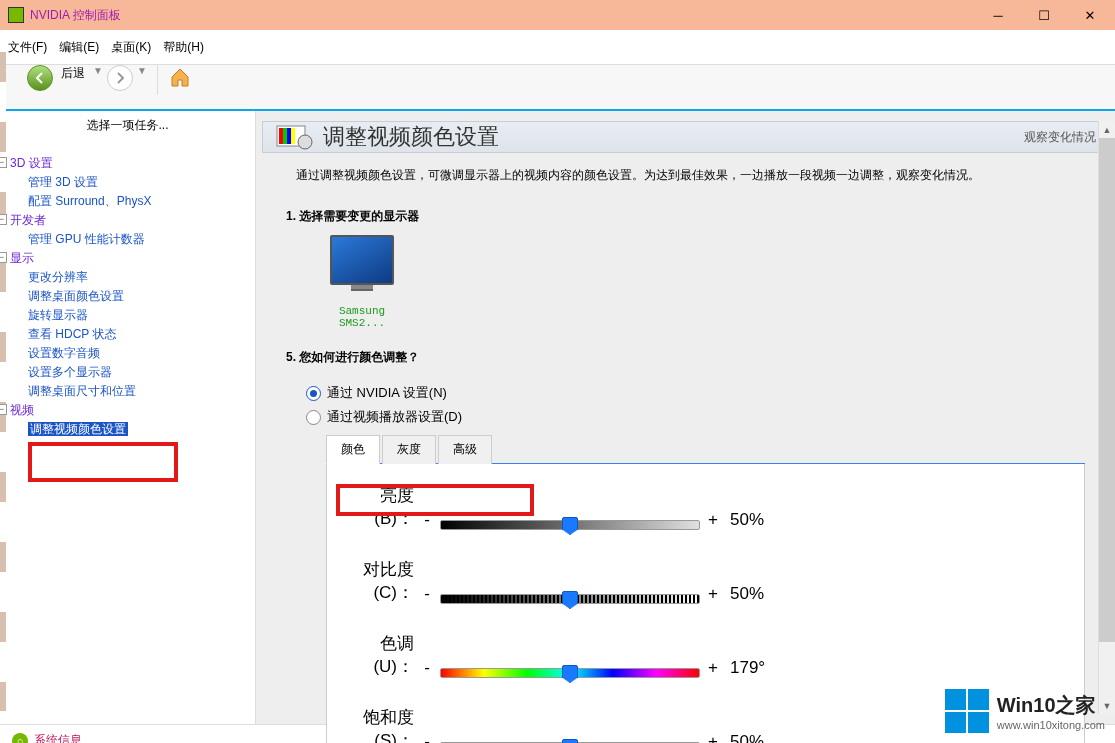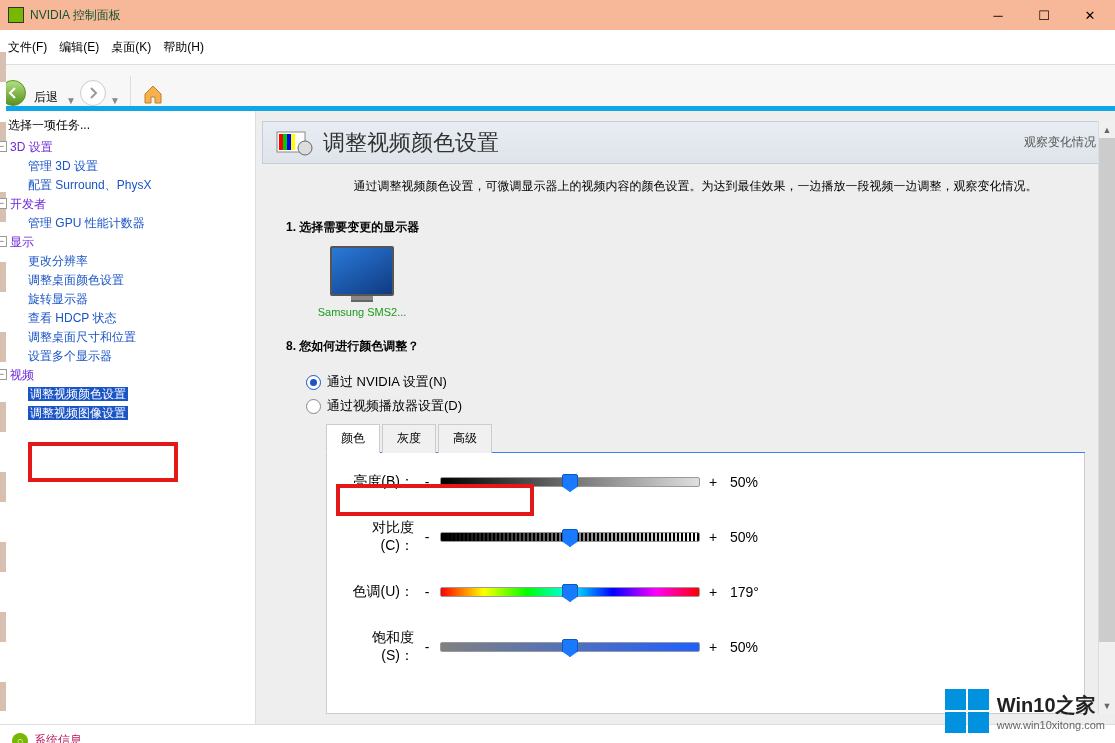--- a/index.html
+++ b/index.html
@@ -1,79 +1,79 @@
 <!DOCTYPE html>
 <html><head>
 <meta charset="utf-8">
 <style>
 * { box-sizing: border-box; font-family: "Microsoft YaHei", "Segoe UI", sans-serif; }
 body { margin: 0; width: 1115px; height: 743px; background: #fff; position: relative; overflow: hidden; }
 
 .titlebar { height: 30px; background: #f7b89a; display: flex; align-items: center; padding: 0 2px 0 8px; }
 .titlebar .app-icon { width: 16px; height: 16px; background: #76b900; display: inline-block; margin-right: 6px; border: 1px solid #333; }
-.titlebar .title { font-size: 12px; color: #14532d; flex: 1; }
+.titlebar .title { font-size: 12px; color: #a21caf; flex: 1; }
 .titlebar .win-btns { display: flex; }
 .win-btn { width: 46px; height: 30px; display: flex; align-items: center; justify-content: center; font-size: 13px; color: #000; }
 .win-close { color: #000; }
 
 .menubar { height: 35px; background: #fff; border-bottom: 1px solid #ddd; display: flex; align-items: center; padding-left: 8px; font-size: 12px; }
 .menubar span { margin-right: 12px; }
 
-.toolbar { height: 46px; background: #f7f7f7; border-bottom: 5px solid #0ea5e9; display: flex; align-items: flex-end; padding-left: 0; gap: 4px; }
+.toolbar { height: 46px; background: #f7f7f7; border-bottom: 2px solid #0ea5e9; display: flex; align-items: flex-start; padding-left: 27px; gap: 4px; }
 .nav-btn { width: 26px; height: 26px; border-radius: 50%; display: flex; align-items: center; justify-content: center; background: #fff; border: 1px solid #ccc; }
 .nav-back { background: linear-gradient(#b0e080, #5a9020); color: #fff; font-size: 15px; border: 1px solid #5a9020; }
 .nav-label { font-size: 12px; margin: 0 4px; }
 .chev { color: #888; font-size: 10px; }
 .divider { width: 1px; height: 30px; background: #ddd; margin: 0 6px; }
 .home-icon { width: 24px; height: 24px; display: flex; align-items: center; justify-content: center; font-size: 18px; }
 
 .body-wrap { display: flex; height: calc(100% - 30px - 22px - 46px - 32px); position: relative; }
 
 .sidebar { width: 255px; padding: 6px 8px; font-size: 12px; overflow: hidden; }
-.task-label { margin-bottom: 4px; }
+.task-label { margin-bottom: 20px; text-align: center; }
 .tree ul { list-style: none; margin: 0; padding-left: 18px; }
 .tree > ul { padding-left: 2px; }
 .tree li { line-height: 19px; position: relative; }
 .tree .exp { position: absolute; left: -14px; top: 3px; width: 11px; height: 11px; border: 1px solid #999; background: #fff; font-size: 9px; line-height: 9px; text-align: center; color: #555; }
 .tree .cat { color: #6d28d9; }
 .tree .link { color: #1a54c7; cursor: pointer; }
 .tree .sel { background: #1a54c7; color: #fff; padding: 0 2px; }
 
 .highlight-box { position: absolute; border: 4px solid #e31919; pointer-events: none; z-index: 50; }
 .hl1 { left: 28px; top: 442px; width: 150px; height: 40px; }
 .hl2 { left: 336px; top: 484px; width: 198px; height: 32px; }
 
 .main { flex: 1; background: #eee; position: relative; display: flex; flex-direction: column; border-left: 1px solid #ddd; }
 .header-bar { background: linear-gradient(#e8edf3, #dfe4ea); height: 52px; border: 1px solid #c7cdd5; margin: 10px 6px 0 6px; display: flex; align-items: center; padding: 0 12px; position: relative; }
 .header-icon { width: 38px; height: 30px; margin-right: 10px; display: flex; align-items: center; justify-content: center; }
 .header-title { font-size: 22px; font-weight: normal; color: #333; flex: 1; }
 .restore { font-size: 12px; color: #555; }
 
-.desc { font-size: 12px; text-align: center; padding: 14px 20px; margin-left: 20px; }
+.desc { font-size: 12px; padding: 14px 20px; margin-left: 20px; }
 
 .section { padding: 10px 30px; font-size: 12px; }
 .section-title { font-weight: bold; margin-bottom: 10px; }
 
 .monitor-box { width: 96px; text-align: center; margin-left: 28px; }
 .monitor { width: 64px; height: 50px; border: 2px solid #555; border-radius: 2px; background: linear-gradient(150deg, #2a7ad9 0%, #0f3a82 100%); margin: 0 auto 2px; position: relative; }
 .monitor::after { content: ""; position: absolute; bottom: -8px; left: 50%; transform: translateX(-50%); width: 22px; height: 4px; background: #888; border-bottom: 2px solid #666; }
-.monitor-label { color: #1a9b1a; font-size: 11px; margin-top: 10px; }
+.monitor-label { color: #1a9b1a; font-size: 11px; margin-top: 20px; font-family: Liberation Mono, monospace; }
 
 .radio-row { margin-left: 20px; margin-bottom: 6px; display: flex; align-items: center; gap: 6px; font-size: 13px; }
 .radio-outer { width: 15px; height: 15px; border: 1px solid #888; border-radius: 50%; display: inline-flex; align-items: center; justify-content: center; background: #fff; }
 .radio-outer.checked { border-color: #1a54c7; }
 .radio-dot { width: 7px; height: 7px; border-radius: 50%; background: #1a54c7; }
 
 .tabs-area { margin-left: 40px; margin-top: 8px; }
 .tabs { display: flex; border-bottom: 1px solid #3b82f6; font-size: 12px; }
 .tab { padding: 5px 14px; border: 1px solid #ccc; border-bottom: none; background: #f0f0f0; margin-right: 2px; position: relative; top: 1px; }
 .tab.active { background: #fff; border-bottom: 1px solid #fff; }
 
 .sliders-panel { background: #fff; border: 1px solid #ccc; border-top: none; padding: 20px 25px; }
-.slider-row { display: flex; align-items: center; margin-bottom: 28px; font-size: 14px; }
+.slider-row { display: flex; align-items: flex-end; margin-bottom: 28px; font-size: 17px; }
 .slider-label { width: 68px; text-align: right; padding-right: 6px; }
 .slider-minus { width: 14px; text-align: center; }
 .slider-track { width: 260px; height: 10px; border: 1px solid #999; border-radius: 2px; position: relative; margin: 0 6px; }
 .track-brightness { background: linear-gradient(to right, #000, #e0e0e0); }
 .track-contrast { background: repeating-linear-gradient(90deg, #000 0, #000 2px, #fff 2px, #fff 4px), linear-gradient(to right, #000, rgba(0,0,0,0)); background-blend-mode: multiply; }
 .track-hue { background: linear-gradient(to right, #f00, #ff0, #0f0, #0ff, #00f, #f0f, #f00); }
 .track-sat { background: linear-gradient(to right, #808080, #2060ff); }
 .thumb { position: absolute; top: -4px; width: 16px; height: 18px; background: #1a7aff; border: 1px solid #0a5ac0; border-radius: 2px; clip-path: polygon(0 0, 100% 0, 100% 70%, 50% 100%, 0 70%); transform: translateX(-50%); }
 .slider-plus { width: 14px; text-align: center; }
 .slider-val { width: 50px; padding-left: 10px; }
@@ -154,28 +154,28 @@
           <ul>
             <li><span class="link">管理 GPU 性能计数器</span></li>
           </ul>
         </li>
         <li><span class="exp">−</span><span class="cat">显示</span>
           <ul>
             <li><span class="link">更改分辨率</span></li>
             <li><span class="link">调整桌面颜色设置</span></li>
             <li><span class="link">旋转显示器</span></li>
             <li><span class="link">查看 HDCP 状态</span></li>
+            <li><span class="link">设置数字音频</span></li>
+            <li><span class="link">设置多个显示器</span></li>
             <li><span class="link">调整桌面尺寸和位置</span></li>
-            <li><span class="link">设置多个显示器</span></li>
           </ul>
         </li>
         <li><span class="exp">−</span><span class="cat">视频</span>
           <ul>
             <li><span class="sel">调整视频颜色设置</span></li>
-            <li><span class="sel">调整视频图像设置</span></li>
           </ul>
         </li>
       </ul>
     </div>
   </div>
 
   <div class="main">
     <div class="header-bar">
       <div class="header-icon">
         <svg width="38" height="30" viewBox="0 0 38 30">
@@ -195,21 +195,21 @@
 
     <div class="section">
       <div class="section-title">1. 选择需要变更的显示器</div>
       <div class="monitor-box">
         <div class="monitor"></div>
         <div class="monitor-label">Samsung SMS2...</div>
       </div>
     </div>
 
     <div class="section">
-      <div class="section-title">8. 您如何进行颜色调整？</div>
+      <div class="section-title">5. 您如何进行颜色调整？</div>
       <div class="radio-row" style="margin-top:18px">
         <span class="radio-outer checked">
             <span class="radio-dot"></span>
           </span>
         <span>通过 NVIDIA 设置(N)</span>
       </div>
       <div class="radio-row">
         <span class="radio-outer"></span>
         <span>通过视频播放器设置(D)</span>
       </div>

